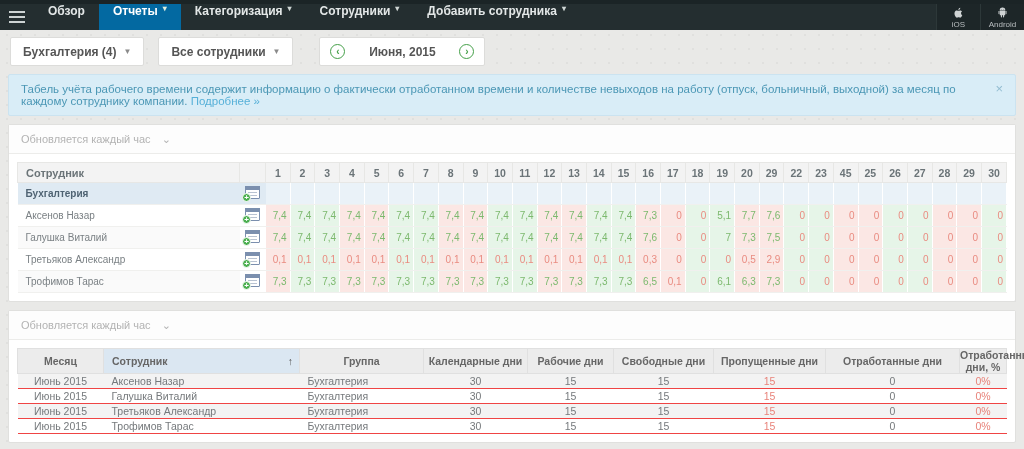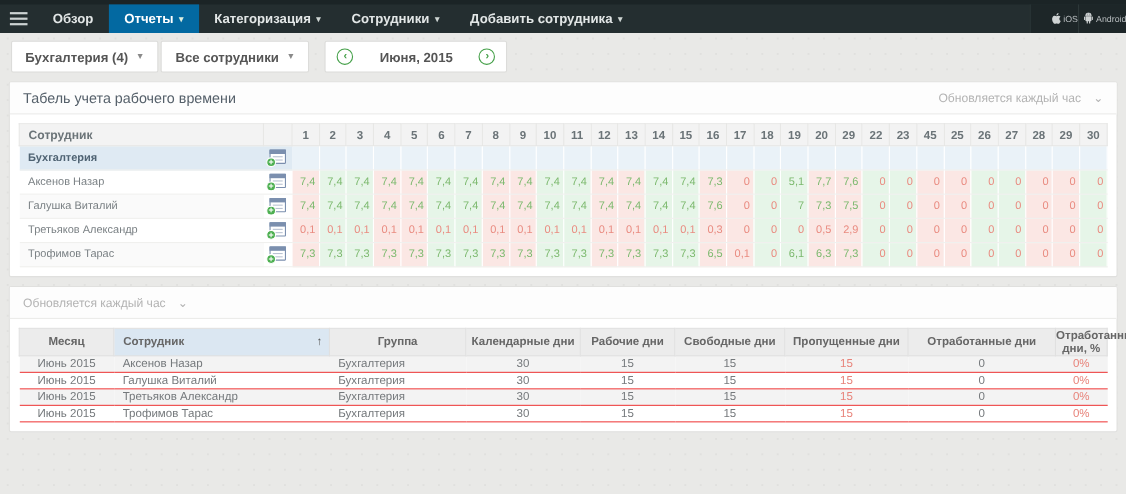--- a/index.html
+++ b/index.html
@@ -12,35 +12,35 @@
     background-size:14px 14px;
   }
 
   
   .navbar { height:30px; background:#242e30; border-top:4px solid #1b2426;
             display:flex; align-items:stretch; }
   .hamburger { width:34px; display:flex; flex-direction:column; justify-content:center;
                align-items:center; gap:3px; cursor:pointer; }
   .hamburger span { display:block; width:16px; height:2px; background:#cdd3d3; }
   .nav-items { display:flex; align-items:stretch; }
-  .nav-item { display:flex; align-items:center; padding:0 14px; color:#e3e7e7;
+  .nav-item { display:flex; align-items:flex-start; padding:0 14px; color:#e3e7e7;
               font-size:12px; font-weight:700; cursor:pointer; white-space:nowrap; }
   .nav-item .caret { font-size:8px; margin-left:5px; color:#cfd6d4; }
   .nav-item.active { background:#0369a1; color:#fff; }
   .nav-item.active .caret { color:#dff0df; }
   .nav-right { margin-left:auto; display:flex; align-items:stretch; }
   .brand { display:flex; flex-direction:column; justify-content:center; text-align:right;
            color:#8d9699; font-size:9px; line-height:11px; margin-right:10px; }
   .store-btn { width:44px; background:#1d2628; border-left:1px solid #2d3839;
-               display:flex; align-items:center; justify-content:flex-end;
+               display:flex; flex-direction:column; align-items:center; justify-content:center;
                color:#b9bec0; font-size:8px; cursor:pointer; }
   .store-btn svg { width:13px; height:13px; margin-bottom:1px; fill:#cfd3d4; }
 
   
-  .filters { display:flex; gap:2px; margin:7px 0 0 10px; }
+  .filters { display:flex; gap:14px; margin:7px 0 0 10px; }
   .select-box { background:#fff; border:1px solid #dcdcda; border-radius:2px;
                 height:29px; display:flex; align-items:center; padding:0 12px;
                 font-size:12px; font-weight:700; color:#555; cursor:pointer; }
   .select-box .caret { font-size:8px; margin-left:7px; color:#8a8a8a; }
   .date-nav { background:#fff; border:1px solid #dcdcda; border-radius:2px; height:29px;
               display:flex; align-items:center; padding:0 10px; gap:18px; margin-left:12px; }
   .circle-btn { width:15px; height:15px; border:1px solid #45a049; border-radius:50%;
                 color:#45a049; font-size:10px; font-weight:700; line-height:13px;
                 text-align:center; cursor:pointer; }
   .date-label { font-size:12px; font-weight:700; color:#555; min-width:78px; text-align:center; }
@@ -170,24 +170,30 @@
       <span>Все сотрудники</span>
       <span class="caret">▼</span>
     </div>
     <div class="date-nav">
       <div class="circle-btn">‹</div>
       <div class="date-label">Июня, 2015</div>
       <div class="circle-btn">›</div>
     </div>
   </div>
 
+  <div class="banner">
+    <div class="txt">
+      <span>Табель учёта рабочего времени содержит информацию о фактически отработанном времени и количестве невыходов на работу (отпуск, больничный, выходной) за месяц по каждому сотруднику компании.</span>
+      <a>Подробнее »</a>
+    </div>
+    <div class="close">×</div>
+  </div>
 
   <div class="panel">
     <div class="panel-head">
-      <div class="panel-title">Табель учета рабочего времени</div>
       <div class="panel-refresh">
         <span>Обновляется каждый час</span>
         <span class="chev">⌄</span>
       </div>
     </div>
     <div class="panel-body">
       <table class="ts">
         <colgroup id="ts-cols">
             <col class="c-name">
             <col class="c-icon">

